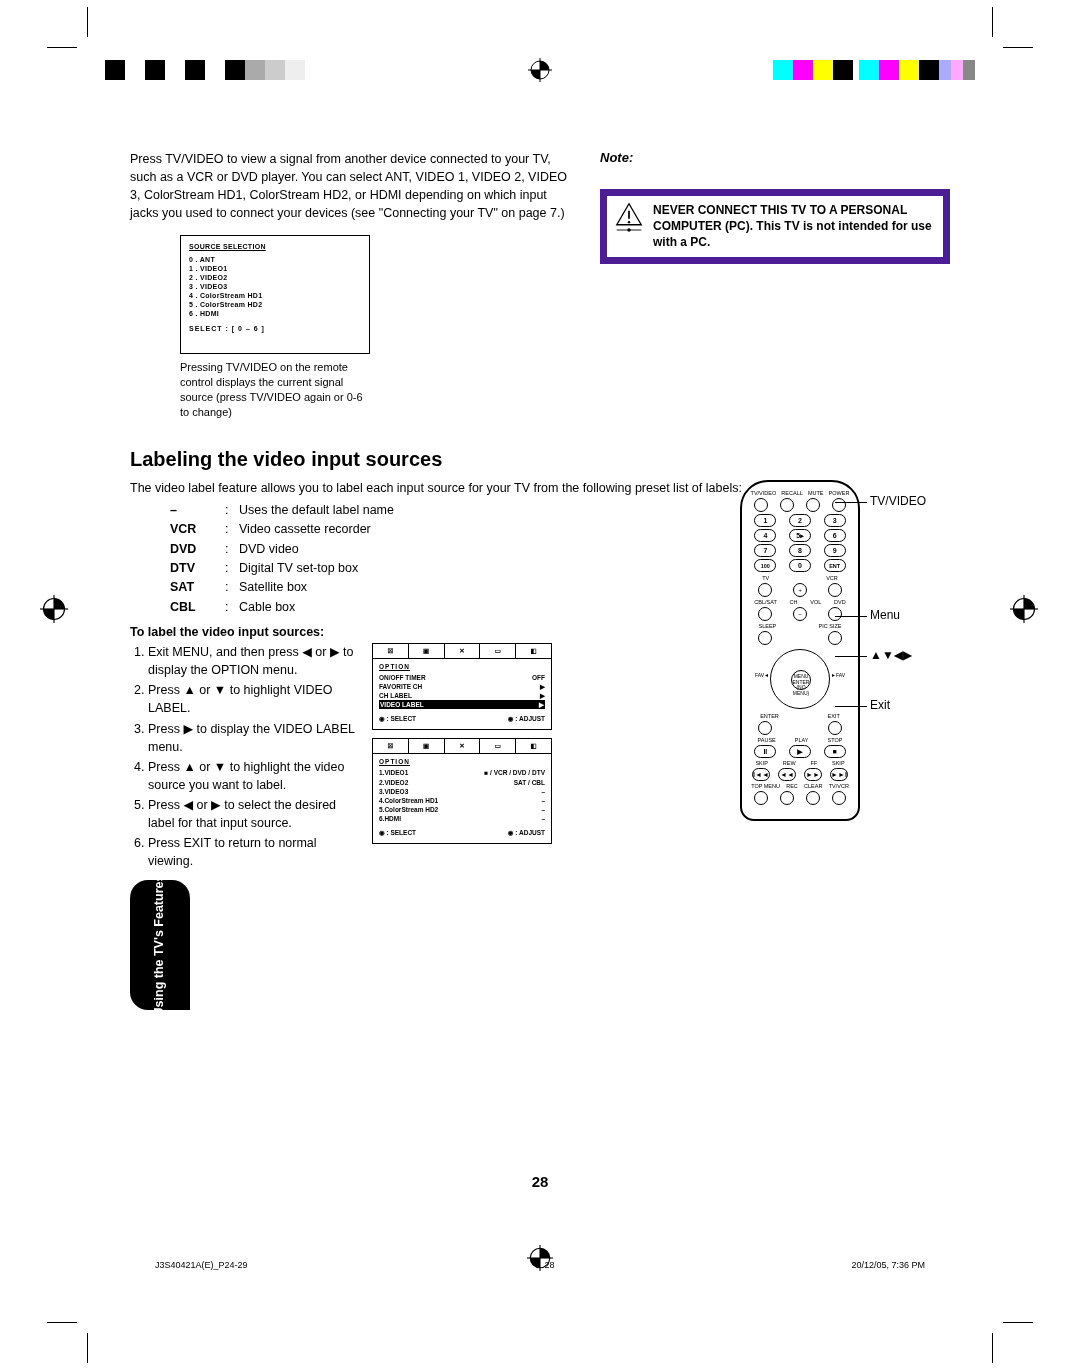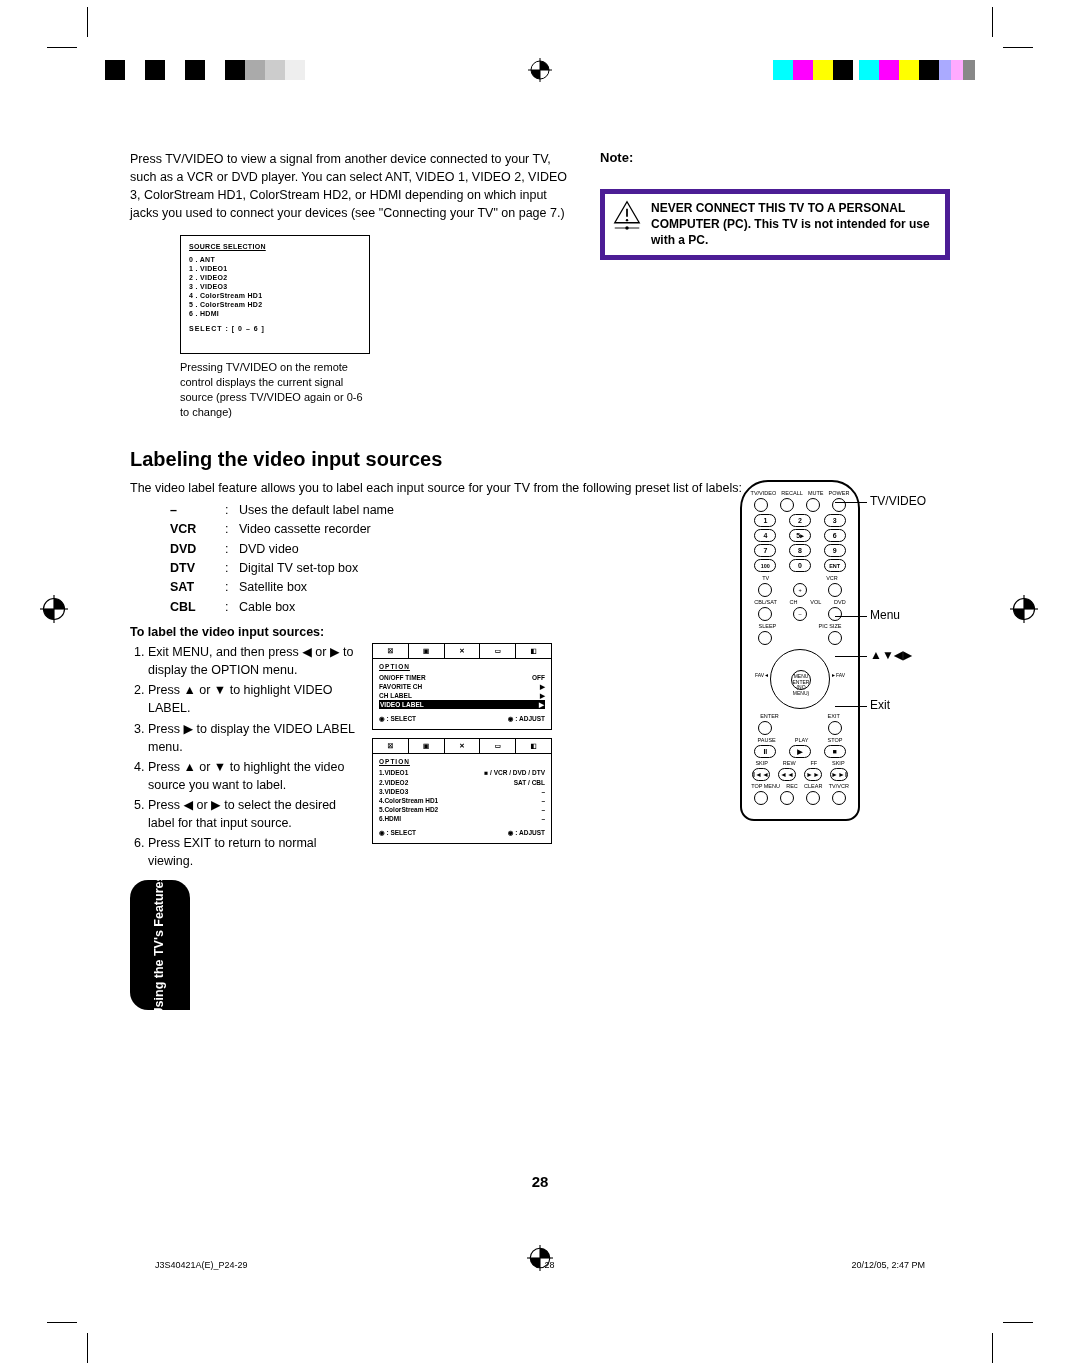--- a/index.html
+++ b/index.html
@@ -31,42 +31,42 @@
     top: 150px;
     left: 130px;
     width: 820px;
   }
   .two-col { display: flex; gap: 30px; }
   .left { width: 440px; }
   .right { width: 350px; }
 
   h2 { font-size: 20px; font-weight: bold; margin-bottom: 8px; }
   p.body { font-size: 12.5px; line-height: 1.45; margin-bottom: 4px; }
-  .note-title { font-weight: bold; font-size: 13px; margin-bottom:4px;}
+  .note-title { font-style: italic; font-weight: bold; font-size: 13px; margin-bottom:4px;}
   .note-body { font-style: italic; font-size: 12.5px; line-height: 1.45; }
 
   .osd-box {
     border: 1px solid #000;
     width: 190px;
     margin: 12px 0 6px 50px;
     padding: 6px 8px 20px 8px;
     font-size: 7px;
     font-weight: bold;
     letter-spacing: 0.3px;
     line-height: 1.3;
     font-family: Arial, sans-serif;
   }
   .osd-box .title { text-decoration: underline; margin-bottom:4px;}
   .osd-box .list { margin-bottom:6px; }
   .osd-box .sel { letter-spacing: 1px; }
 
   .caption { font-size: 11px; line-height: 1.35; margin-left:50px; width:190px;}
 
   .warn-box {
-    border: 5px solid #4c1d95;
+    border: 7px solid #4c1d95;
     display: flex;
     align-items: flex-start;
     padding: 6px 8px;
     margin-top: 24px;
     gap: 10px;
   }
   .warn-icon { width: 28px; flex: none; }
   .warn-text { font-size: 12px; line-height: 1.35; }
   .warn-text .b1 { font-weight: bold; }
   .warn-text .b2 { font-weight: bold; }
@@ -539,21 +539,21 @@
       <line x1="0" y1="12" x2="24" y2="12" stroke="#000"></line>
       <line x1="12" y1="0" x2="12" y2="24" stroke="#000"></line>
       <path d="M12 3 A9 9 0 0 1 21 12 L12 12 Z" fill="#000"></path>
       <path d="M12 21 A9 9 0 0 1 3 12 L12 12 Z" fill="#000"></path>
     </svg>
 </div>
 
 <div class="footer-meta">
   <span>J3S40421A(E)_P24-29</span>
   <span>28</span>
-  <span>20/12/05, 2:47 PM</span>
+  <span>20/12/05, 7:36 PM</span>
 </div>
 
 <div class="crop" style="bottom:37px; left:77px;">
   <div class="h" style="bottom:10px; left:-30px; width:30px;"></div>
   <div class="v" style="bottom:-30px; left:10px; height:30px;"></div>
 </div>
 <div class="crop" style="bottom:37px; right:77px;">
   <div class="h" style="bottom:10px; right:-30px; width:30px;"></div>
   <div class="v" style="bottom:-30px; right:10px; height:30px;"></div>
 </div>

